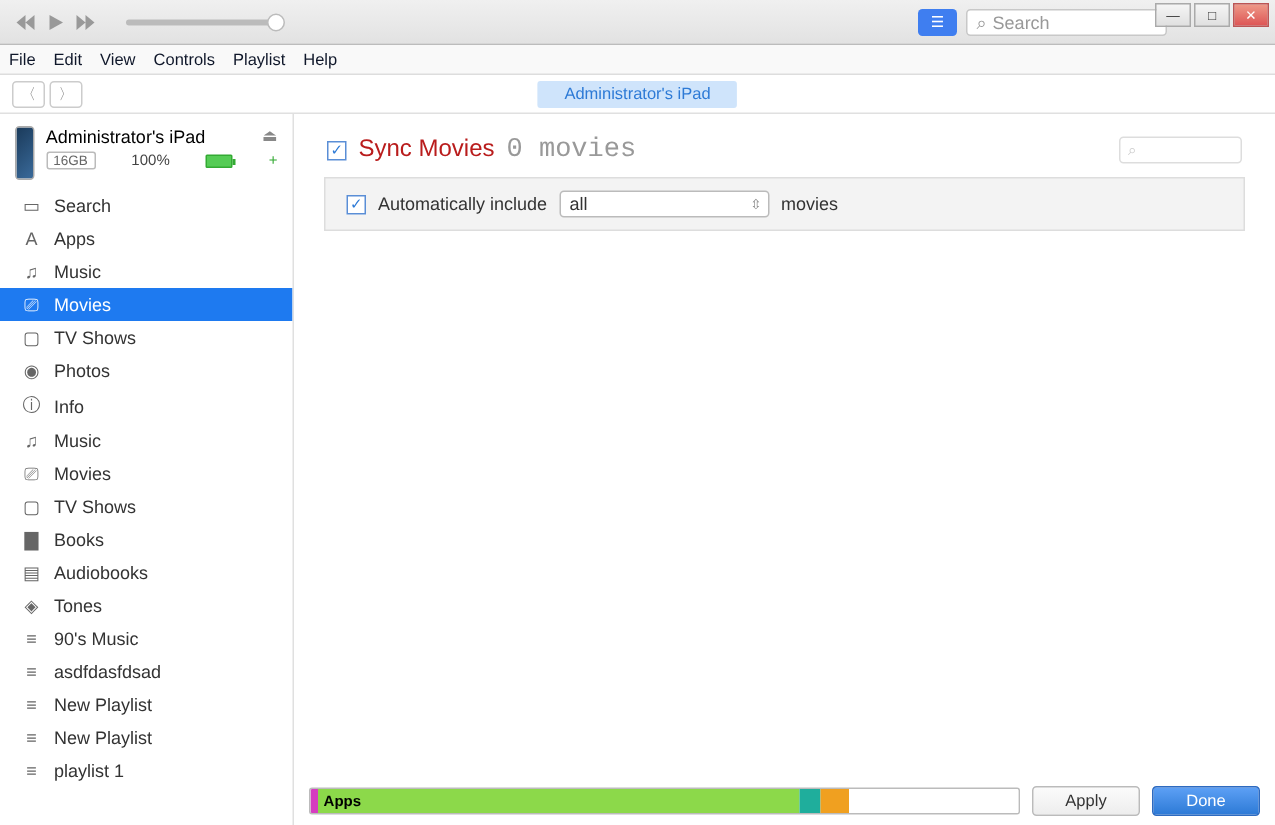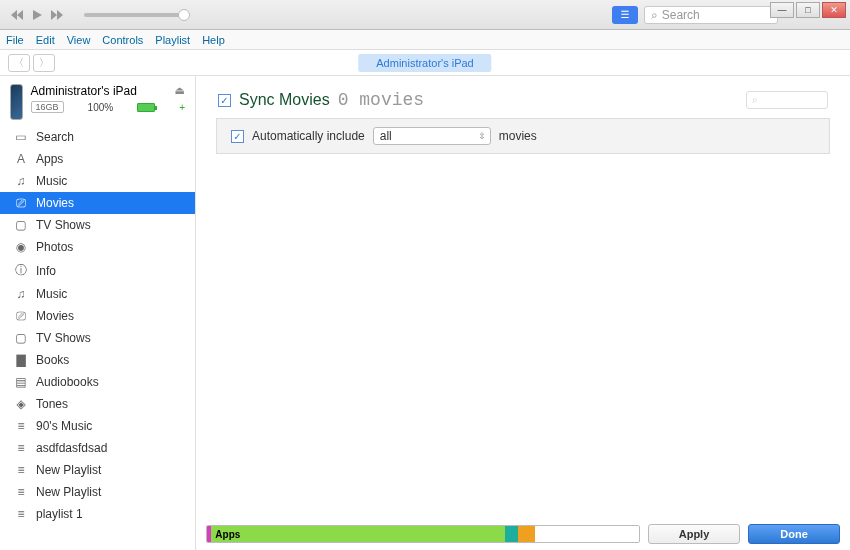--- a/index.html
+++ b/index.html
@@ -8,21 +8,21 @@
 .pb-group { display: flex; gap: 2px; margin-left: 8px; }
 .pb { width: 18px; height: 18px; display: flex; align-items: center; justify-content: center; color: #999; }
 .vol { width: 100px; height: 4px; background: #bbb; border-radius: 2px; margin-left: 18px; position: relative; }
 .vol-th { position: absolute; right: -6px; top: -4px; width: 12px; height: 12px; background: #fff; border: 1px solid #bbb; border-radius: 50%; }
 .apple { position: absolute; left: 50%; transform: translateX(-50%); color: #888; font-size: 18px; }
 .listbtn { position: absolute; right: 212px; width: 26px; height: 18px; background: #3f7ef0; border-radius: 3px; display: flex; align-items: center; justify-content: center; color: #fff; font-size: 10px; }
 .searchbox { position: absolute; right: 72px; width: 134px; height: 18px; background: #fff; border: 1px solid #c8c8c8; border-radius: 3px; display: flex; align-items: center; padding: 0 6px; color: #999; gap: 4px; }
 .winctrl { position: absolute; right: 4px; top: 2px; display: flex; gap: 2px; }
 .wc { width: 24px; height: 16px; border: 1px solid #aaa; background: linear-gradient(#f5f5f5,#e0e0e0); display: flex; align-items: center; justify-content: center; font-size: 9px; }
 .wc.cl { background: linear-gradient(#e98,#d55); color: #fff; border-color: #b55; }
-.menubar { height: 20px; background: #f9f9f9; border-bottom: 1px solid #ddd; display: flex; align-items: center; padding: 0 6px; gap: 12px; color: #0369a1; }
+.menubar { height: 20px; background: #f9f9f9; border-bottom: 1px solid #ddd; display: flex; align-items: center; padding: 0 6px; gap: 12px; color: #0f172a; }
 .menubar span { font-size: 11px; }
 .navrow { height: 26px; border-bottom: 1px solid #e0e0e0; display: flex; align-items: center; position: relative; }
 .navbtns { display: flex; margin-left: 8px; gap: 3px; }
 .navbtn { width: 22px; height: 18px; border: 1px solid #ccc; border-radius: 3px; display: flex; align-items: center; justify-content: center; color: #888; font-size: 10px; }
 .crumb { position: absolute; left: 50%; transform: translateX(-50%); background: #cfe4fb; color: #2d7ad6; padding: 3px 18px; border-radius: 2px; font-size: 11px; }
 .body { display: flex; height: 474px; }
 .sidebar { width: 196px; border-right: 1px solid #e0e0e0; overflow-y: auto; }
 .dev { padding: 8px 10px 6px; display: flex; gap: 8px; position: relative; }
 .devimg { width: 28px; height: 36px; background: linear-gradient(135deg,#1a3a5a,#3a6a9a); border-radius: 3px; border: 1px solid #aaa; }
 .devinfo { flex: 1; }
@@ -34,35 +34,35 @@
 .bat::after { content:""; position:absolute; right:-3px; top:2px; width:2px; height:4px; background:#3a3; }
 .eject { position:absolute; right:10px; top:8px; color:#888; font-size:11px; }
 .sh { padding: 6px 10px 2px; font-size: 10px; color: #999; }
 .si { display: flex; align-items: center; gap: 8px; padding: 4px 10px 4px 14px; cursor: default; }
 .si.sel { background: #1e7af0; color: #fff; }
 .si.sel .sic { color: #fff; }
 .sic { width: 14px; color: #666; font-size: 12px; display: flex; justify-content: center; }
 .main { flex: 1; display: flex; flex-direction: column; }
 .hdr { padding: 14px 22px 8px; display: flex; align-items: center; gap: 8px; }
 .cb { width: 13px; height: 13px; border: 1px solid #5a8ed6; background: #fff; display: flex; align-items: center; justify-content: center; color: #2d7ad6; font-size: 10px; }
-.title { font-size: 16px; color: #14532d; }
+.title { font-size: 16px; color: #b91c1c; }
 .count { font-size: 18px; color: #999; font-family: Liberation Mono, monospace; }
 .minisearch { margin-left: auto; width: 82px; height: 18px; border: 1px solid #ddd; border-radius: 3px; display: flex; align-items: center; padding: 0 5px; color: #ccc; font-size: 10px; }
 .optrow { margin: 0 20px; padding: 8px 14px; background: #f3f3f3; border: 1px solid #ddd; display: flex; align-items: center; gap: 8px; font-size: 12px; }
-.sel2 { width: 118px; height: 18px; border: 1px solid #bbb; background: #fff; border-radius: 3px; display: flex; align-items: center; padding: 0 6px; position: relative; }
+.sel2 { width: 140px; height: 18px; border: 1px solid #bbb; background: #fff; border-radius: 3px; display: flex; align-items: center; padding: 0 6px; position: relative; }
 .sel2::after { content:"⇳"; position:absolute; right:4px; color:#888; font-size:9px; }
 .footer { margin-top: auto; padding: 6px 10px; display: flex; align-items: center; gap: 8px; }
 .usage { flex: 1; height: 18px; border: 1px solid #bbb; display: flex; overflow: hidden; border-radius: 2px; }
 .seg { height: 100%; }
 .seg.l { background: #d63dc0; width: 1%; }
 .seg.a { background: #8cd94a; width: 68%; display: flex; align-items: center; padding-left: 4px; font-size: 10px; font-weight: bold; color: #000; }
 .seg.t { background: #1fae9c; width: 3%; }
 .seg.o { background: #f0a020; width: 4%; }
 .seg.f { background: #fff; flex: 1; }
-.fbtn { width: 92px; height: 20px; border: 1px solid #bbb; background: linear-gradient(#fbfbfb,#ededed); border-radius: 3px; display: flex; align-items: center; justify-content: center; font-size: 11px; font-weight: bold; }
+.fbtn { width: 72px; height: 20px; border: 1px solid #bbb; background: linear-gradient(#fbfbfb,#ededed); border-radius: 3px; display: flex; align-items: center; justify-content: center; font-size: 11px; }
 .fbtn.pri { background: linear-gradient(#5da0f5,#2d7ad6); color: #fff; border-color: #2d6ac0; }
 svg { display: block; }
 </style>
 </head>
 <body>
 
 <div class="titlebar">
   <div class="pb-group">
     <div class="pb">
         <svg width="14" height="12">

